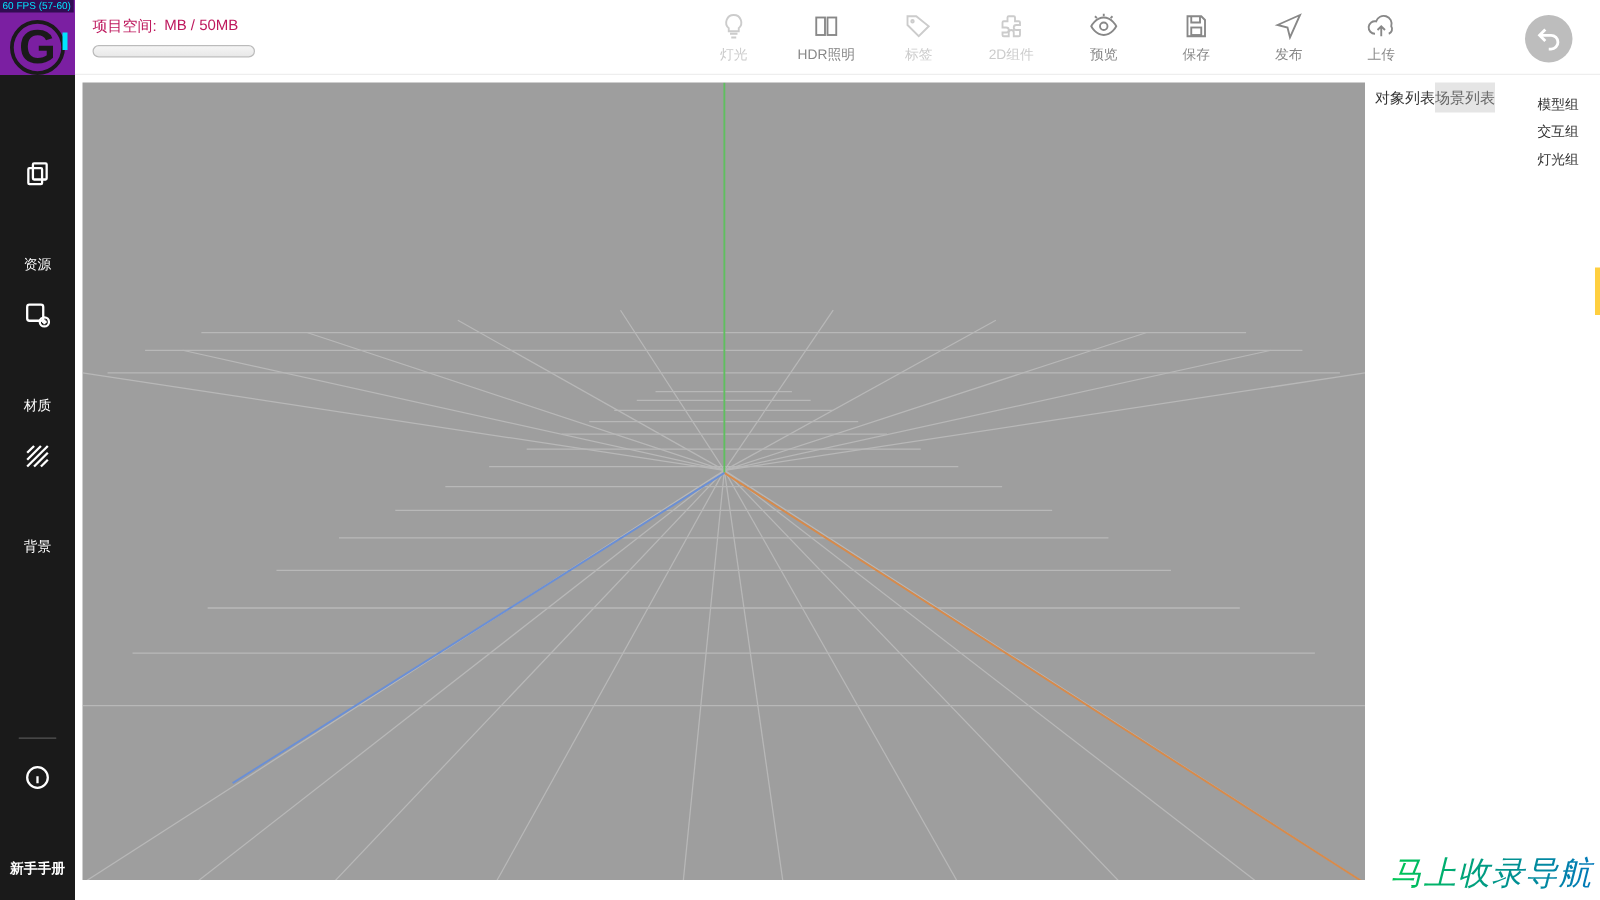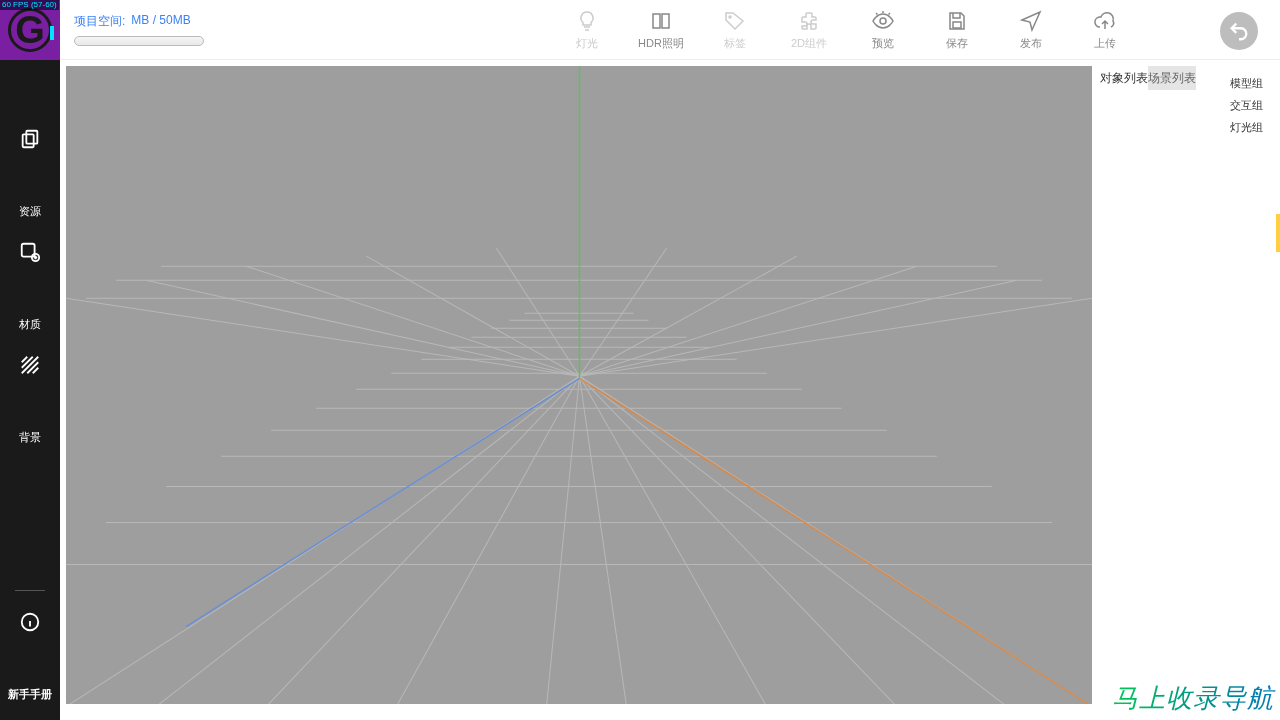--- a/index.html
+++ b/index.html
@@ -8,21 +8,21 @@
 .app { display: flex; width: 100%; height: 100%; }
 
 
 .sidebar {
   width: 60px; height: 100%; background: #1a1a1a; color: #fff;
   display: flex; flex-direction: column; align-items: center;
   position: relative;
 }
 .logo {
   width: 60px; height: 60px; background: #7b1fa2;
-  display: flex; align-items: center; justify-content: center;
+  display: flex; align-items: flex-end; justify-content: center;
   position: relative;
 }
 .fps-badge {
   position: absolute; top: 0; left: 0;
   font-size: 8px; color: #00e5ff; background: rgba(0,0,30,0.6);
   padding: 1px 2px; line-height: 1;
 }
 .logo-g {
   font-size: 38px; font-weight: bold; color: #1a1a1a;
   border: 3px solid #1a1a1a; border-radius: 50%;
@@ -44,21 +44,21 @@
 .side-bottom { margin-top: auto; padding-bottom: 10px; display: flex; flex-direction: column; align-items: center; font-weight: bold; }
 
 
 .main-col { flex: 1; display: flex; flex-direction: column; min-width: 0; }
 
 
 .topbar {
   height: 60px; background: #fff; border-bottom: 1px solid #eee;
   display: flex; align-items: center; padding: 0 14px; position: relative;
 }
-.proj-info { display: flex; flex-direction: column; margin-right: 40px; color: #3b82f6; }
+.proj-info { display: flex; flex-direction: column; margin-right: 40px; color: #be185d; }
 .proj-info .row1 { font-size: 12px; display: flex; gap: 6px; }
 .proj-info .progress {
   margin-top: 6px; width: 130px; height: 10px; border: 1px solid #bbb;
   border-radius: 6px; background: linear-gradient(#f5f5f5,#e8e8e8);
 }
 .tool-group { display: flex; gap: 28px; margin-left: 320px; }
 .tool-btn {
   display: flex; flex-direction: column; align-items: center;
   color: #888; cursor: pointer; width: 46px;
 }

